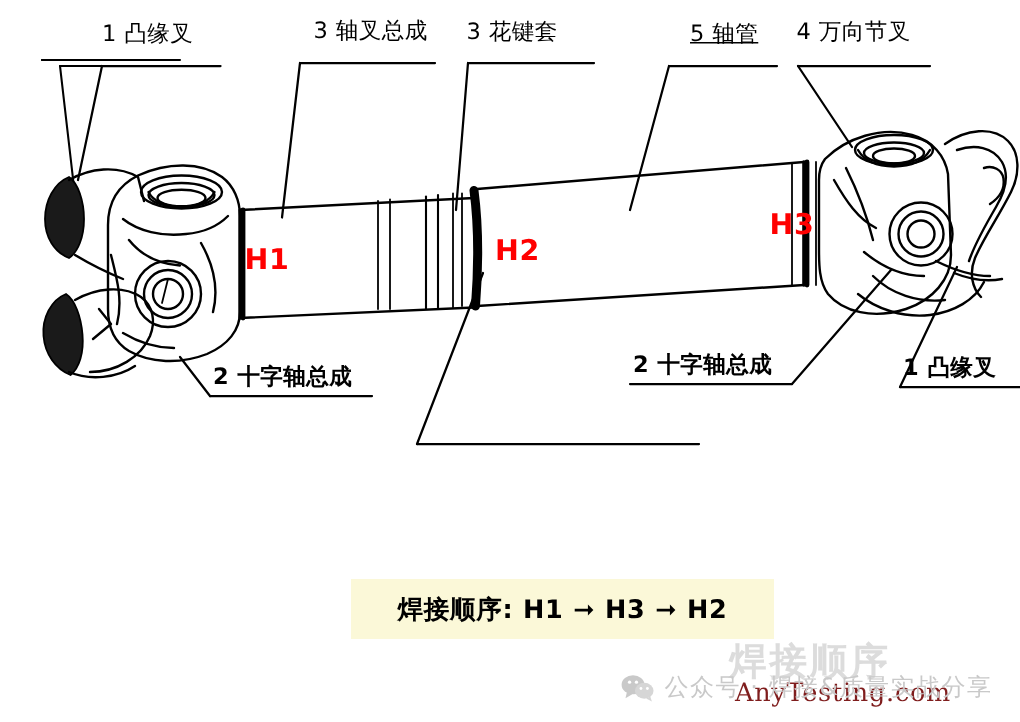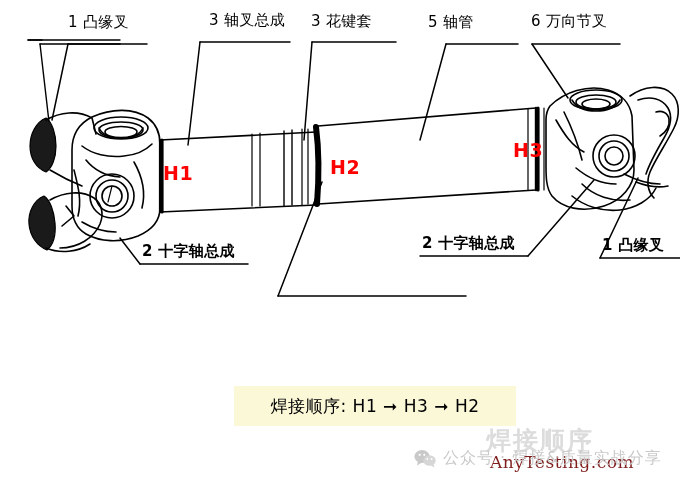--- a/index.html
+++ b/index.html
@@ -53,20 +53,21 @@
   #seq-box {
     position: absolute;
     left: 218px;
     top: 386px;
     width: 282px;
     height: 40px;
     background: #fbf8d8;
     display: flex;
     align-items: center;
     justify-content: center;
+    font-weight: bold;
   }
   #seq-text {
     font-family: "DejaVu Sans", "Liberation Sans", sans-serif;
     font-size: 17px;
     color: #000000;
     white-space: nowrap;
     letter-spacing: 0.5px;
   }
   
   #footer {
@@ -268,23 +269,23 @@
       <path d="M146 140 L146 212" stroke="#000" stroke-width="3.2"></path>
     </g>
   </svg>
 
   <div class="lbl lbl-top" style="left:52px; top:14px;">1 凸缘叉</div>
 
   <div class="lbl lbl-top" style="left:193px; top:12px;">3 轴叉总成</div>
 
   <div class="lbl lbl-top" style="left:295px; top:13px;">3 花键套</div>
 
-  <div class="lbl lbl-top" style="left:412px; top:14px;">5 轴管</div>
-
-  <div class="lbl lbl-top" style="left:515px; top:13px;">6 万向节叉</div>
+  <div class="lbl lbl-top" style="left:444px; top:14px;text-decoration:underline;">5 轴管</div>
+
+  <div class="lbl lbl-top" style="left:515px; top:13px;">4 万向节叉</div>
 
   <div class="lbl lbl-bottom" style="left:126px; top:243px;">2 十字轴总成</div>
 
 
   <div class="lbl lbl-bottom" style="left:406px; top:235px;">2 十字轴总成</div>
 
   <div class="lbl lbl-bottom" style="left:586px; top:237px;">1 凸缘叉</div>
 
   <div class="hmark" style="left:147px; top:162px;">H1</div>
 

